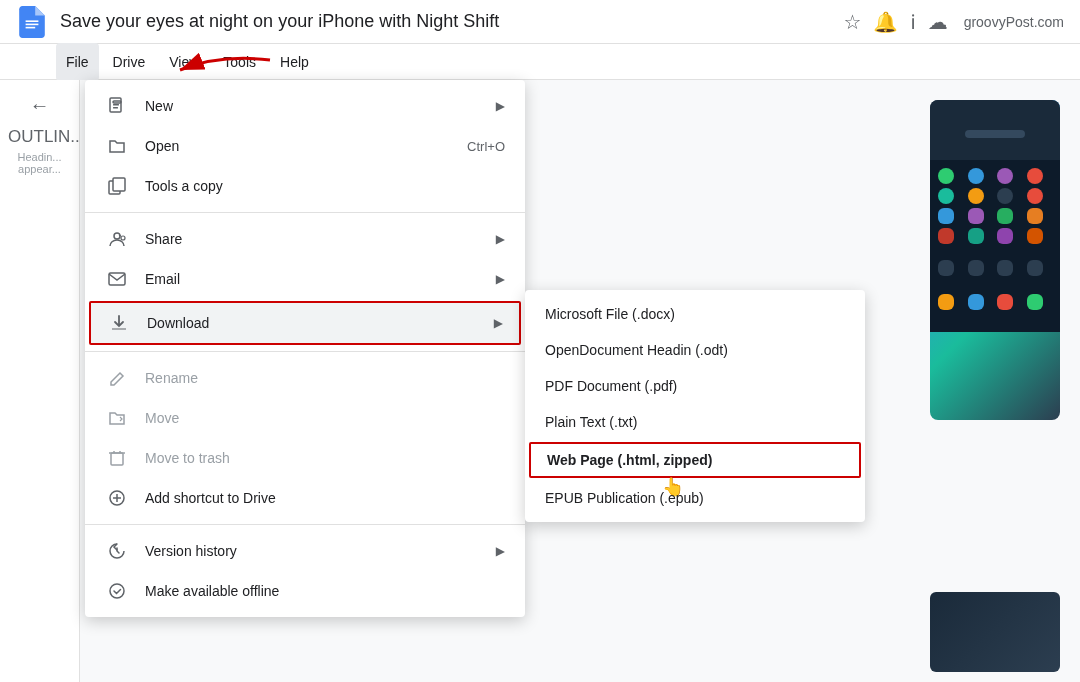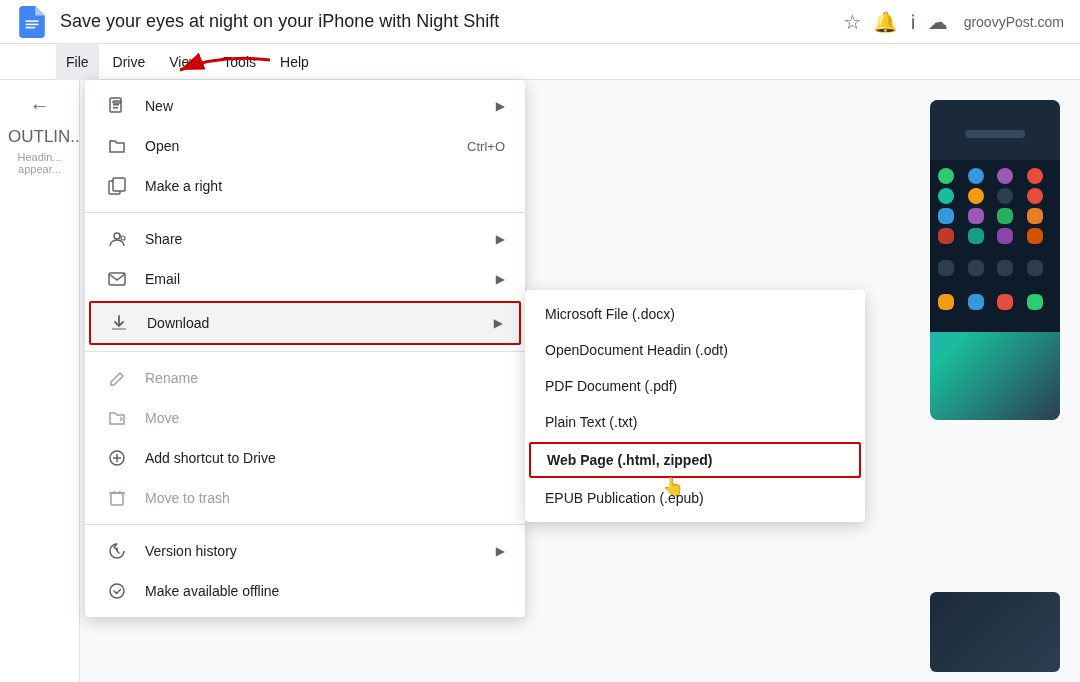--- a/index.html
+++ b/index.html
@@ -337,21 +337,21 @@
     <span class="item-shortcut">Ctrl+O</span>
   </div>
 
   <div class="dropdown-item">
     <span class="item-icon">
       <svg width="18" height="18" viewBox="0 0 18 18">
           <rect x="1" y="4" width="11" height="13" rx="1" fill="none" stroke="#5f6368" stroke-width="1.5"></rect>
           <rect x="5" y="1" width="12" height="13" rx="1" fill="white" stroke="#5f6368" stroke-width="1.5"></rect>
         </svg>
     </span>
-    <span class="item-label">Make a right</span>
+    <span class="item-label">Tools a copy</span>
   </div>
 
   <div class="menu-divider"></div>
 
   <div class="dropdown-item">
     <span class="item-icon">
       <svg width="18" height="18" viewBox="0 0 18 18">
           <circle cx="9" cy="6" r="3" fill="none" stroke="#5f6368" stroke-width="1.5"></circle>
           <path d="M2 16c0-3.3 3.1-6 7-6s7 2.7 7 6" fill="none" stroke="#5f6368" stroke-width="1.5"></path>
           <circle cx="15" cy="8" r="2" fill="none" stroke="#5f6368" stroke-width="1.2"></circle>
@@ -398,43 +398,43 @@
   <div class="dropdown-item disabled">
     <span class="item-icon">
       <svg width="18" height="18" viewBox="0 0 18 18">
           <path d="M2 4h5l2 2h7v9H2V4z" fill="none" stroke="#9aa0a6" stroke-width="1.5"></path>
           <path d="M12 8l2 2-2 2" fill="none" stroke="#9aa0a6" stroke-width="1.2"></path>
         </svg>
     </span>
     <span class="item-label">Move</span>
   </div>
 
-  <div class="dropdown-item">
-    <span class="item-icon">
-      <svg width="18" height="18" viewBox="0 0 18 18">
-          <circle cx="9" cy="9" r="7" fill="none" stroke="#5f6368" stroke-width="1.5"></circle>
-          <line x1="9" y1="5" x2="9" y2="13" stroke="#5f6368" stroke-width="1.5"></line>
-          <line x1="5" y1="9" x2="13" y2="9" stroke="#5f6368" stroke-width="1.5"></line>
-        </svg>
-    </span>
-    <span class="item-label">Add shortcut to Drive</span>
-  </div>
-
   <div class="dropdown-item disabled">
     <span class="item-icon">
       <svg width="18" height="18" viewBox="0 0 18 18">
           <rect x="3" y="4" width="12" height="12" rx="1" fill="none" stroke="#9aa0a6" stroke-width="1.5"></rect>
           <line x1="6" y1="4" x2="6" y2="2" stroke="#9aa0a6" stroke-width="1.5"></line>
           <line x1="12" y1="4" x2="12" y2="2" stroke="#9aa0a6" stroke-width="1.5"></line>
           <line x1="1" y1="4" x2="17" y2="4" stroke="#9aa0a6" stroke-width="1.5"></line>
         </svg>
     </span>
     <span class="item-label">Move to trash</span>
   </div>
 
+  <div class="dropdown-item">
+    <span class="item-icon">
+      <svg width="18" height="18" viewBox="0 0 18 18">
+          <circle cx="9" cy="9" r="7" fill="none" stroke="#5f6368" stroke-width="1.5"></circle>
+          <line x1="9" y1="5" x2="9" y2="13" stroke="#5f6368" stroke-width="1.5"></line>
+          <line x1="5" y1="9" x2="13" y2="9" stroke="#5f6368" stroke-width="1.5"></line>
+        </svg>
+    </span>
+    <span class="item-label">Add shortcut to Drive</span>
+  </div>
+
   <div class="menu-divider"></div>
 
   <div class="dropdown-item">
     <span class="item-icon">
       <svg width="18" height="18" viewBox="0 0 18 18">
           <path d="M9 2a7 7 0 1 0 7 7" fill="none" stroke="#5f6368" stroke-width="1.5"></path>
           <path d="M9 2l-3 3 3 3" fill="none" stroke="#5f6368" stroke-width="1.5" stroke-linecap="round"></path>
           <path d="M9 6v3l2 2" fill="none" stroke="#5f6368" stroke-width="1.5" stroke-linecap="round"></path>
         </svg>
     </span>

